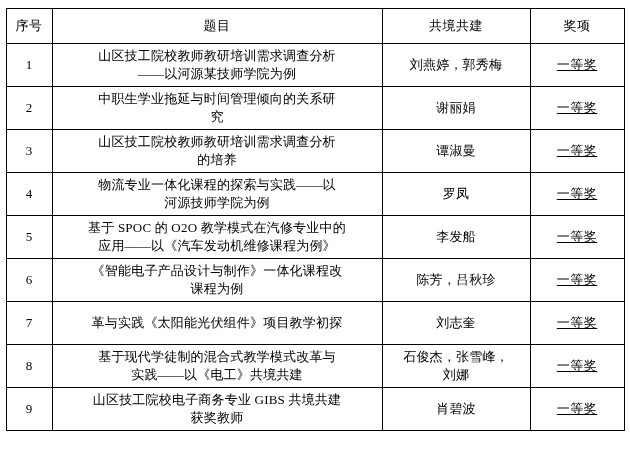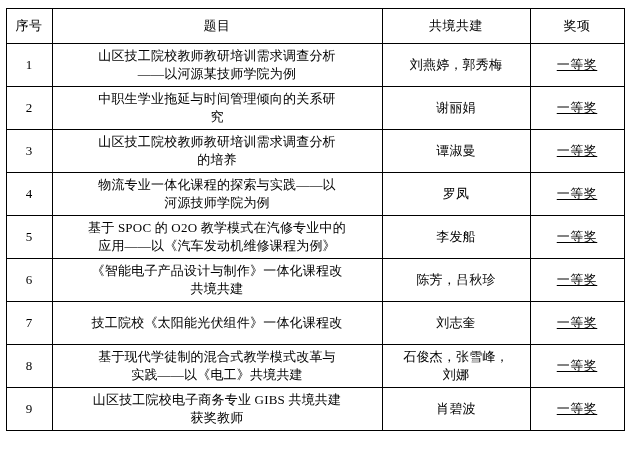--- a/index.html
+++ b/index.html
@@ -142,31 +142,31 @@
           </td>
         <td class="teacher">
             <span class="cellwrap">李发船</span>
           </td>
         <td class="prize">一等奖</td>
       </tr>
       <tr>
         <td class="no">6</td>
         <td class="title">
             <span class="cellwrap">《智能电子产品设计与制作》一体化课程改
-共境共建</span>
+课程为例</span>
           </td>
         <td class="teacher">
             <span class="cellwrap">陈芳，吕秋珍</span>
           </td>
         <td class="prize">一等奖</td>
       </tr>
       <tr>
         <td class="no">7</td>
         <td class="title">
-            <span class="cellwrap">技工院校《太阳能光伏组件》一体化课程改</span>
+            <span class="cellwrap">革与实践《太阳能光伏组件》项目教学初探</span>
           </td>
         <td class="teacher">
             <span class="cellwrap">刘志奎</span>
           </td>
         <td class="prize">一等奖</td>
       </tr>
       <tr>
         <td class="no">8</td>
         <td class="title">
             <span class="cellwrap">基于现代学徒制的混合式教学模式改革与

